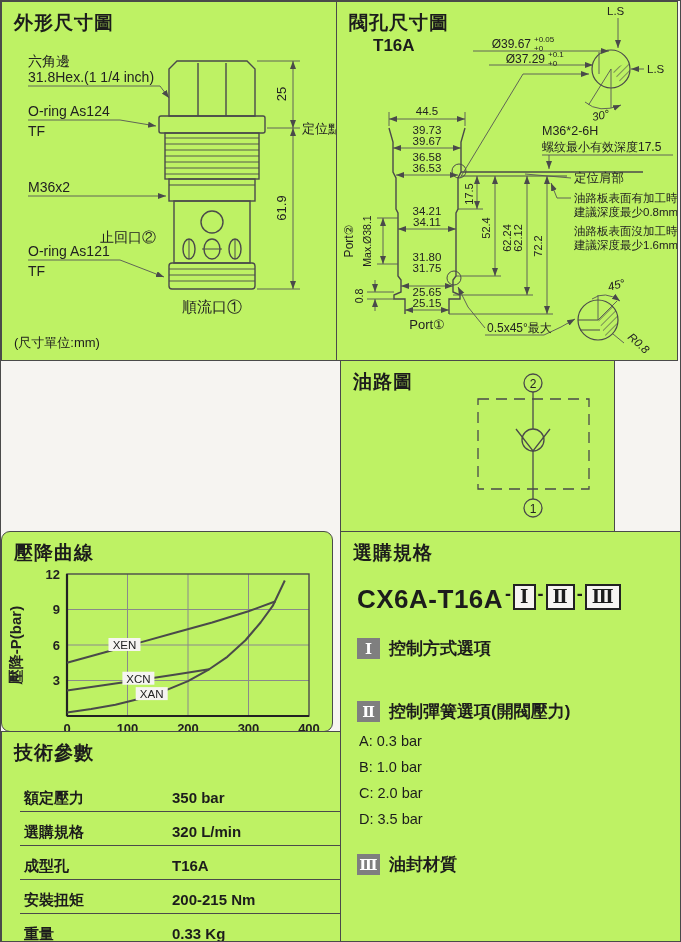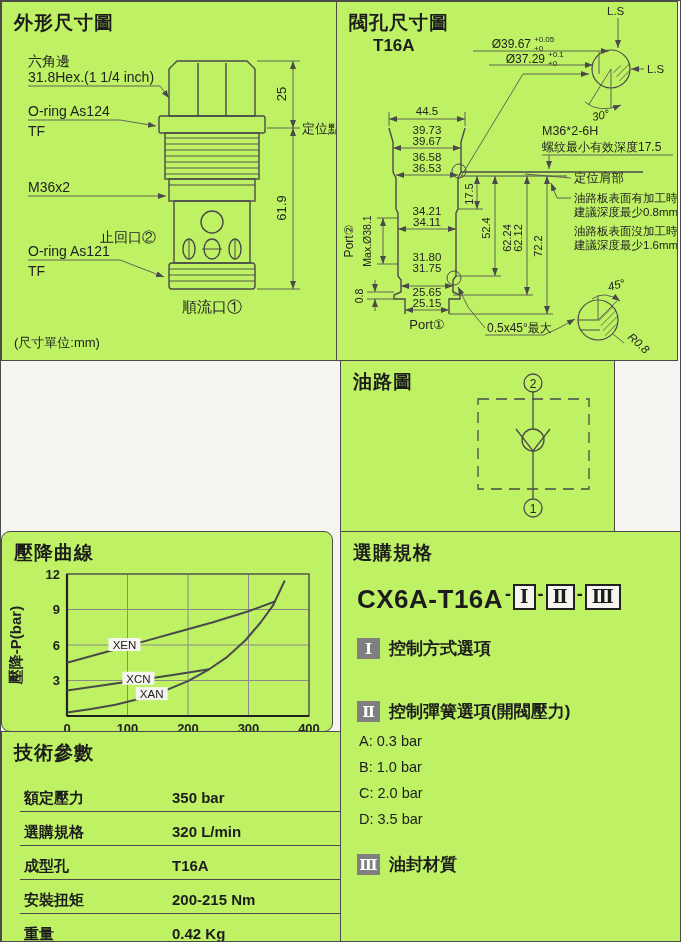--- a/index.html
+++ b/index.html
@@ -316,21 +316,21 @@
       <div class="prow">
         <span class="pl">成型孔</span>
         <span class="pv">T16A</span>
       </div>
       <div class="prow">
         <span class="pl">安裝扭矩</span>
         <span class="pv">200-215 Nm</span>
       </div>
       <div class="prow">
         <span class="pl">重量</span>
-        <span class="pv">0.42 Kg</span>
+        <span class="pv">0.33 Kg</span>
       </div>
     </div>
   </div>
 
   <div class="panel p-ordering">
     <div class="ptitle">選購規格</div>
     <div class="ord">
       <div class="model">
         <span class="pref">CX6A-T16A</span>
         <span class="dash">-</span>

